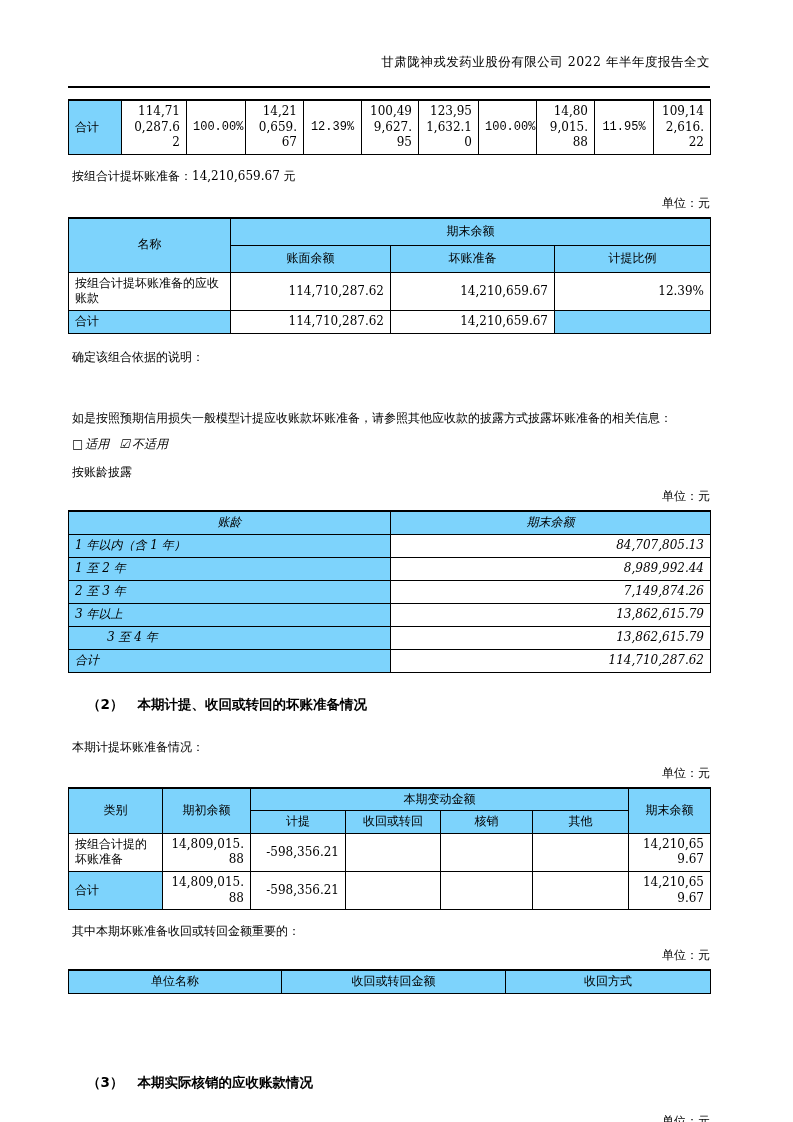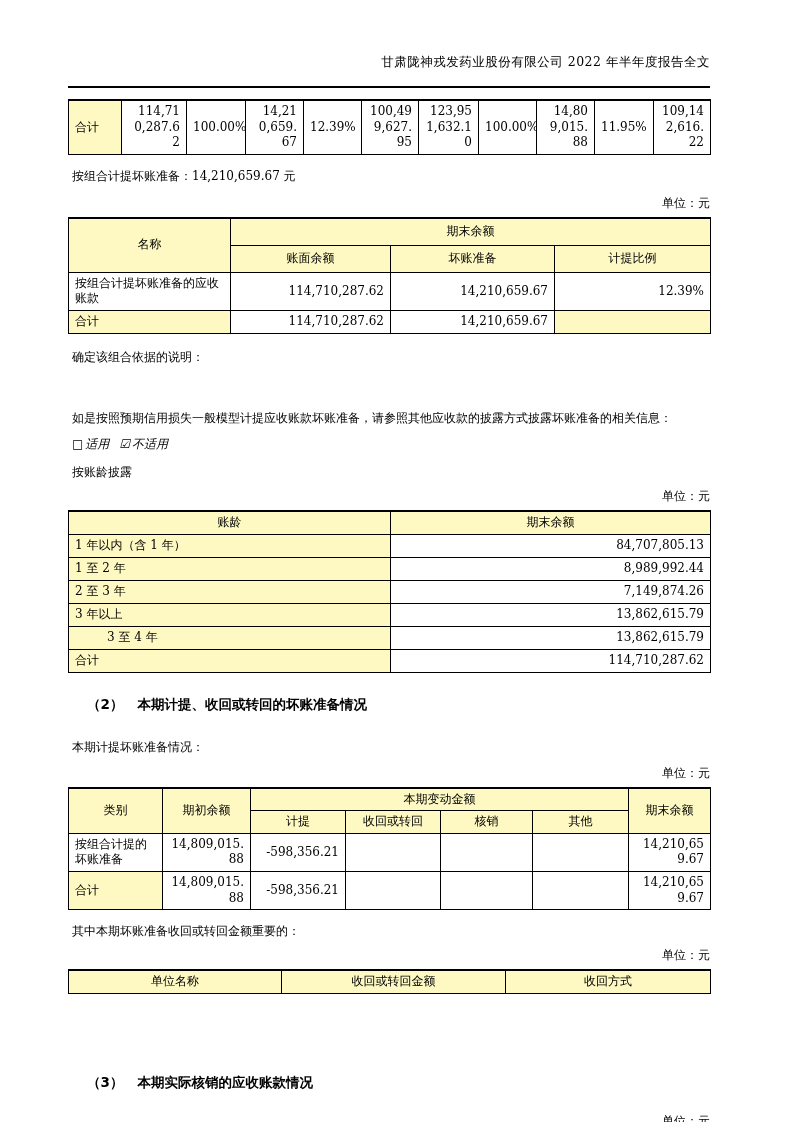--- a/index.html
+++ b/index.html
@@ -20,25 +20,25 @@
   
   table.t {
     border-collapse:collapse; table-layout:fixed; width:642px;
     font-size:12px; line-height:1.3;
     border-top:2px solid #000;
   }
   table.t td, table.t th {
     border:1px solid #000; padding:3px 6px; vertical-align:middle;
     font-weight:normal; overflow:hidden;
   }
-  .shade { background:#fef9c3; }
+  .shade { background:#7dd3fc; }
   .c  { text-align:center; }
   .l  { text-align:left; }
   .num { text-align:right; word-break:break-all; }
-  .pct { text-align:left; white-space:nowrap; }
+  .pct { text-align:center; white-space:nowrap;font-family:Liberation Mono, monospace; }
   .indent { padding-left:38px !important; }
 
   
   .note  { margin:0; padding-left:4px; }
   .unit  { margin:0; text-align:right; }
   .section-heading {
     margin:0; padding-left:19px; font-weight:bold; font-size:13.5px;
     font-family:"DejaVu Sans","Liberation Sans",sans-serif;
   }
   .section-heading .sec-num { margin-right:14px; }
@@ -62,21 +62,21 @@
   .mt-unit3   { margin-top:9px;  }
   .mt-tblc    { margin-top:5px;  }
   .mt-recn    { margin-top:13px; }
   .mt-unit4   { margin-top:7px;  }
   .mt-tblr    { margin-top:5px;padding-left:46px;  }
   .mt-sec3    { margin-top:80px; }
   .mt-unit5   { margin-top:21px; }
 
   
   table.portfolio tr.hrow td { height:20px; }
-  table.aging td { height:16px; }
+  table.aging td { height:16px;font-style:italic; }
   table.change tr.hrow td { height:15px; }
   table.headonly td { height:16px; }
 </style>
 </head>
 <body>
 
 <div class="content">
 
   <div class="page-header">甘肃陇神戎发药业股份有限公司 2022 年半年度报告全文</div>
 

